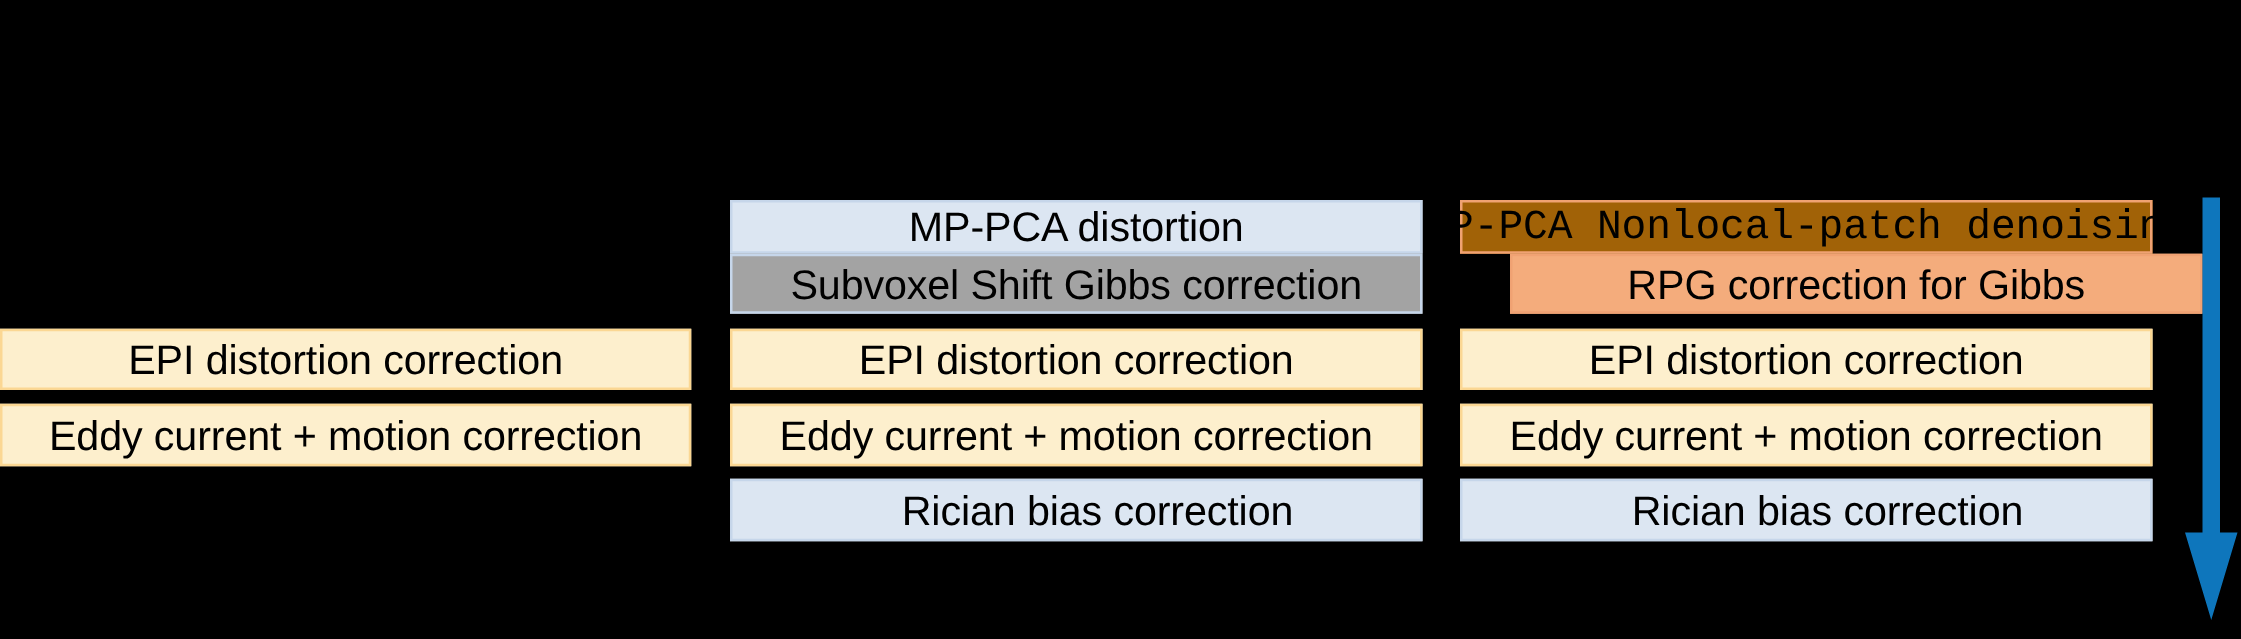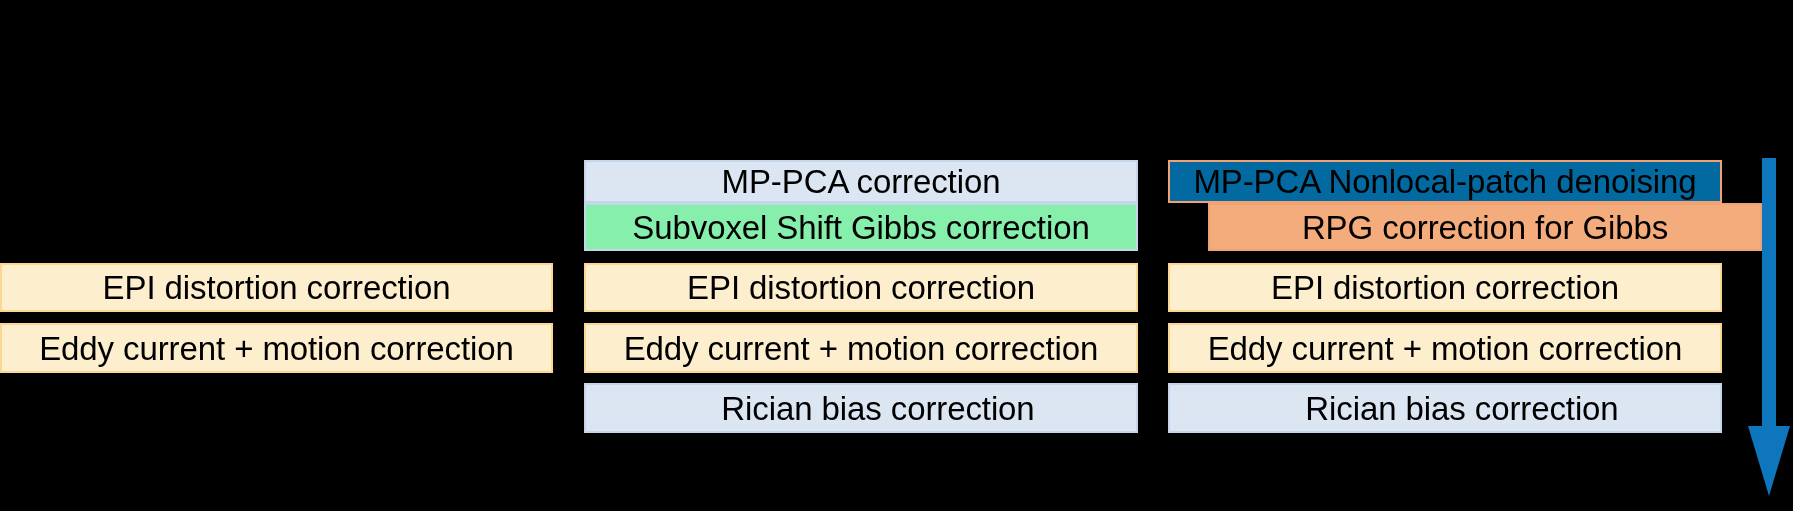--- a/index.html
+++ b/index.html
@@ -76,31 +76,31 @@
 </style>
 </head>
 <body>
 
 <div id="stage" style="background: rgb(0, 0, 0);">
 
   <div class="step cream col1 c1r3" style="background: rgb(253, 239, 205); border-color: rgb(251, 215, 147);">EPI distortion correction</div>
 
   <div class="step cream col1 c1r4" style="background: rgb(253, 239, 205); border-color: rgb(251, 215, 147);">Eddy current + motion correction</div>
 
-  <div class="step blue col2 row1" style="background: rgb(220, 230, 242); border-color: rgb(198, 214, 234);">MP-PCA correction</div>
+  <div class="step blue col2 row1" style="background: rgb(220, 230, 242); border-color: rgb(198, 214, 234);">MP-PCA distortion</div>
 
-  <div class="step blue col2 row2" style="background: #86efac; border-color: rgb(198, 214, 234);">Subvoxel Shift Gibbs correction</div>
+  <div class="step blue col2 row2" style="background: #a3a3a3; border-color: rgb(198, 214, 234);">Subvoxel Shift Gibbs correction</div>
 
   <div class="step cream col2 row3" style="background: rgb(253, 239, 205); border-color: rgb(251, 215, 147);">EPI distortion correction</div>
 
   <div class="step cream col2 row4" style="background: rgb(253, 239, 205); border-color: rgb(251, 215, 147);">Eddy current + motion correction</div>
 
   <div class="step blue col2 row5" style="background: rgb(220, 230, 242); border-color: rgb(198, 214, 234);">Rician bias correction</div>
 
-  <div class="step orange col3 row1" style="background: #0369a1; border-color: rgb(240, 162, 115);">MP-PCA Nonlocal-patch denoising</div>
+  <div class="step orange col3 row1" style="background: #a16207; border-color: rgb(240, 162, 115); font-family: Liberation Mono, monospace;">MP-PCA Nonlocal-patch denoising</div>
 
   <div class="step orange col3 row2" style="background: rgb(244, 172, 124); border-color: rgb(240, 162, 115); margin-left: 40px;">RPG correction for Gibbs</div>
 
   <div class="step cream col3 row3" style="background: rgb(253, 239, 205); border-color: rgb(251, 215, 147);">EPI distortion correction</div>
 
   <div class="step cream col3 row4" style="background: rgb(253, 239, 205); border-color: rgb(251, 215, 147);">Eddy current + motion correction</div>
 
   <div class="step blue col3 row5" style="background: rgb(220, 230, 242); border-color: rgb(198, 214, 234);">Rician bias correction</div>
 
   <div id="arrow">

